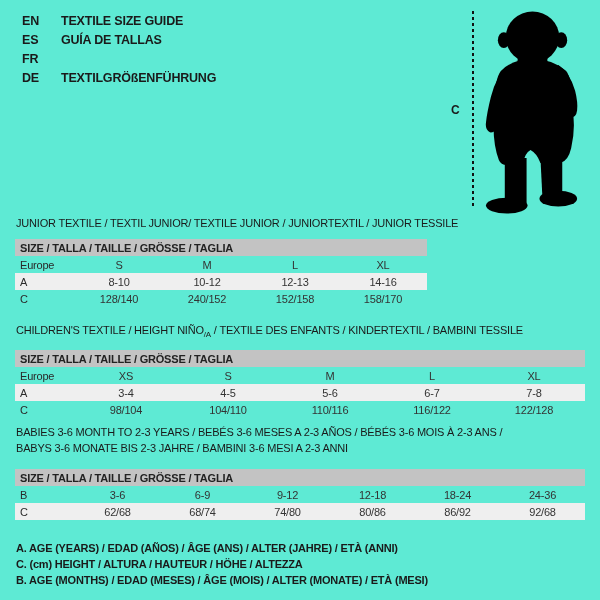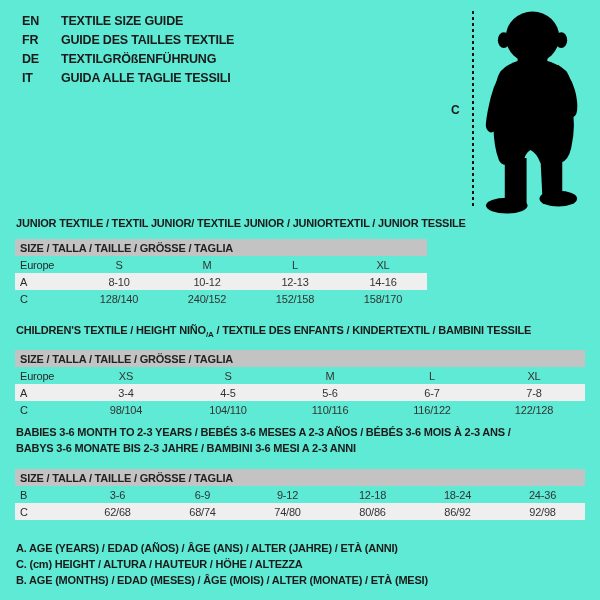--- a/index.html
+++ b/index.html
@@ -12,21 +12,21 @@
   .lang-row { display: flex; line-height: 19px; font-weight: bold; font-size: 12.5px; letter-spacing: -0.2px; white-space: nowrap; }
   .lang-code { width: 39px; flex: 0 0 39px; }
 
   
   .figure-svg { position: absolute; left: 483px; top: 8px; }
   .measure-line { position: absolute; left: 472px; top: 11px; width: 2px; height: 196px;
                   background: repeating-linear-gradient(to bottom, #111 0 3px, transparent 3px 6px); }
   .c-label { position: absolute; left: 451px; top: 103px; font-weight: bold; font-size: 12px; }
 
   
-  .sec-title { position: absolute; font-weight: bold; font-size: 11px; letter-spacing: -0.2px; white-space: nowrap; }
+  .sec-title { position: absolute; font-weight: normal; font-size: 11px; letter-spacing: -0.2px; white-space: nowrap; }
   #t1-title { left: 16px; top: 217px; }
   #t2-title { left: 16px; top: 324px; }
   #t3-title { left: 16px; top: 424px; line-height: 16px; }
   .sub { font-size: 8px; vertical-align: sub; }
 
   
   table.size-table { position: absolute; border-collapse: collapse; table-layout: fixed; font-size: 11px; letter-spacing: -0.2px; }
   #t1 { left: 15px; top: 239px; width: 412px; }
   #t2 { left: 15px; top: 350px; width: 570px; }
   #t3 { left: 15px; top: 469px; width: 570px; }
@@ -43,30 +43,29 @@
 <body>
 
 <div class="page">
 
   <div class="lang-block">
     <div class="lang-row">
       <span class="lang-code">EN</span>
       <span class="lang-title">TEXTILE SIZE GUIDE</span>
     </div>
     <div class="lang-row">
+      <span class="lang-code">ES</span>
+      <span class="lang-title">GUÍA DE TALLAS</span>
+    </div>
+    <div class="lang-row">
       <span class="lang-code">FR</span>
-      <span class="lang-title">GUIDE DES TAILLES TEXTILE</span>
     </div>
     <div class="lang-row">
       <span class="lang-code">DE</span>
       <span class="lang-title">TEXTILGRÖßENFÜHRUNG</span>
-    </div>
-    <div class="lang-row">
-      <span class="lang-code">IT</span>
-      <span class="lang-title">GUIDA ALLE TAGLIE TESSILI</span>
     </div>
   </div>
 
   <span class="c-label">C</span>
   <div class="measure-line"></div>
   <svg class="figure-svg" width="104" height="206" viewBox="0 0 105 205" fill="#000">
     <ellipse cx="50" cy="28" rx="27" ry="26"></ellipse>
     <ellipse cx="21" cy="31" rx="6" ry="8"></ellipse>
     <ellipse cx="79" cy="31" rx="6" ry="8"></ellipse>
     <rect x="35" y="44" width="30" height="14"></rect>
@@ -193,21 +192,21 @@
         <td>18-24</td>
         <td>24-36</td>
       </tr>
       <tr>
         <td class="lbl">C</td>
         <td>62/68</td>
         <td>68/74</td>
         <td>74/80</td>
         <td>80/86</td>
         <td>86/92</td>
-        <td>92/98</td>
+        <td>92/68</td>
       </tr>
     </tbody>
   </table>
 
   <div class="footnotes">
     <div>A. AGE (YEARS) / EDAD (AÑOS) / ÂGE (ANS) / ALTER (JAHRE) / ETÀ (ANNI)</div>
     <div>C. (cm) HEIGHT / ALTURA / HAUTEUR / HÖHE / ALTEZZA</div>
     <div>B. AGE (MONTHS) / EDAD (MESES) / ÂGE (MOIS) / ALTER (MONATE) / ETÀ (MESI)</div>
   </div>
 

